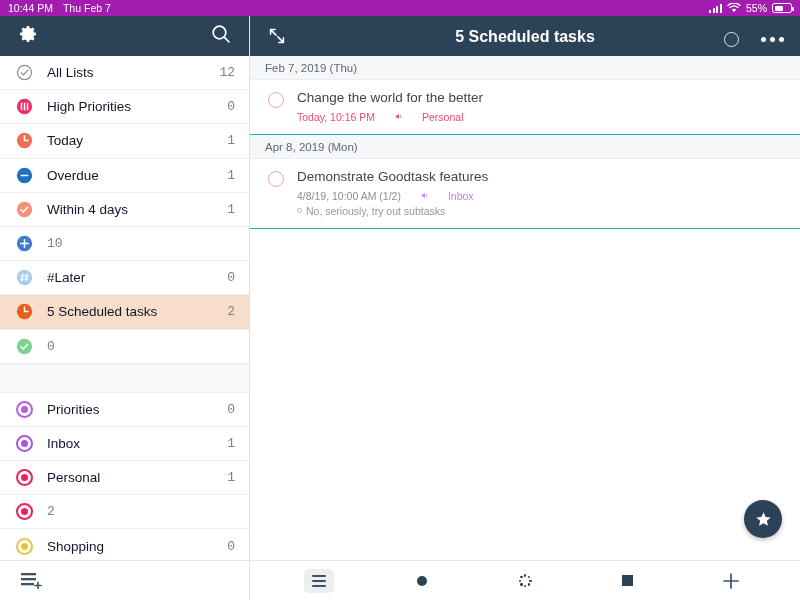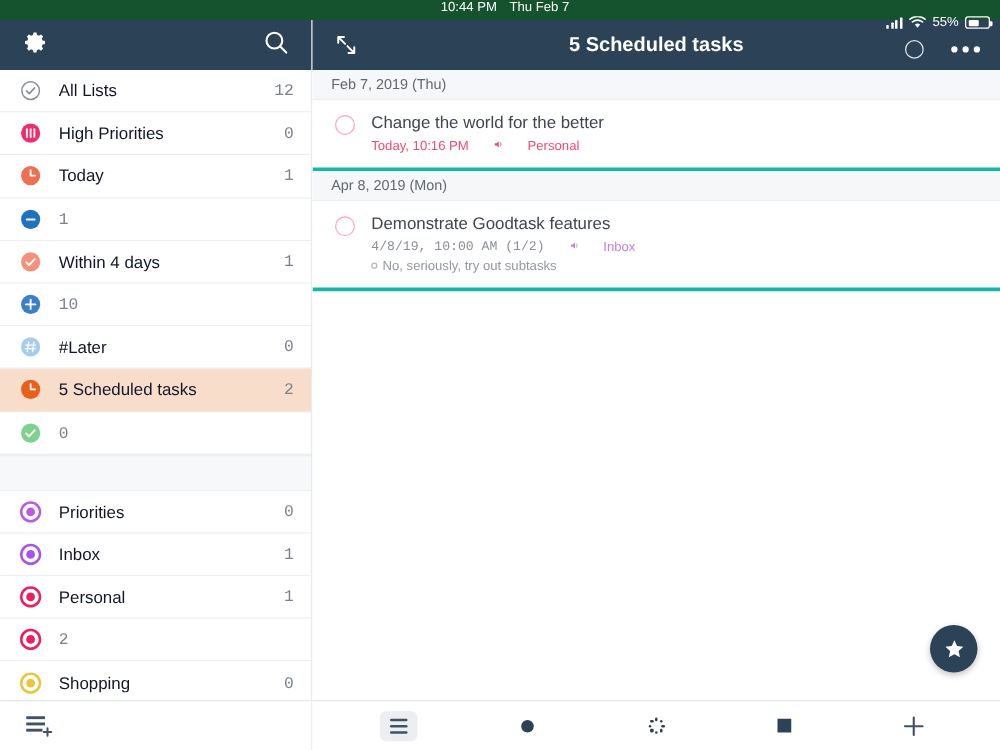--- a/index.html
+++ b/index.html
@@ -7,23 +7,23 @@
   body {
     font-family:"Liberation Sans", sans-serif;
     background:#ffffff;
     -webkit-font-smoothing:antialiased;
   }
   .app { width:800px; height:600px; display:flex; position:relative; }
 
   
   .statusbar {
     position:absolute; top:0; left:0; width:800px; height:16px;
-    background:#14532d; color:#ffffff;
+    background:#a21caf; color:#ffffff;
     display:flex; align-items:center;
-    font-size:10.5px; z-index:30;flex-direction:column;
+    font-size:10.5px; z-index:30;
   }
   .sb-left { display:flex; align-items:center; gap:10px; padding-left:8px; }
   .sb-right { margin-left:auto; display:flex; align-items:center; gap:5px; padding-right:8px; }
   .bars { display:flex; align-items:flex-end; gap:1.5px; height:9px; }
   .bars i { width:2px; background:#fff; display:block; border-radius:.5px; }
   .bars i:nth-child(1){height:3px;} .bars i:nth-child(2){height:5px;}
   .bars i:nth-child(3){height:7px;} .bars i:nth-child(4){height:9px;}
   .batt { width:20px; height:10px; border:1px solid #fff; border-radius:2.5px; position:relative; padding:1.5px; }
   .batt::after { content:""; position:absolute; right:-3px; top:3px; width:2px; height:4px;
                  background:#fff; border-radius:0 1px 1px 0; }
@@ -75,29 +75,29 @@
   .circle-btn { width:15px; height:15px; border:1.5px solid #ffffff; border-radius:50%; opacity:.85; }
   .dots { display:flex; gap:4px; }
   .dots i { width:5px; height:5px; background:#fff; border-radius:50%; display:block; }
 
   .task-scroll { flex:1 1 auto; overflow:hidden; background:#fff; }
   .date-head {
     background:#f6f7f8; border-bottom:1px solid #eceef0;
     font-size:11.5px; color:#62686f; padding:6px 0 5px 15px;
   }
   .task {
-    display:flex; padding:10px 16px 11px 18px; border-bottom:3px solid #14b8a6; background:#fff;justify-content:center;
+    display:flex; padding:10px 16px 11px 18px; border-bottom:1px solid #14b8a6; background:#fff;justify-content:center;
   }
   .task .chk { width:16px; height:16px; border-radius:50%; border:1.5px solid #f3a8bd;
                flex:0 0 16px; margin:2px 13px 0 0; }
   .task .body { flex:1 1 auto; }
   .task .t-title { font-size:13.5px; color:#3f4650; line-height:1.25; }
   .task .t-meta { font-size:10.5px; margin-top:4px; display:flex; align-items:center; gap:19px; }
   .t-meta .when { color:#ef4a72; }
-  .t-meta .when.grey { color:#8b9098;font-family:Liberation Mono, monospace; }
+  .t-meta .when.grey { color:#8b9098; }
   .t-meta .tag { font-weight:normal; }
   .t-meta .tag.pink { color:#ef4a72; }
   .t-meta .tag.purple { color:#c183e0; }
   .bell { display:inline-block; width:9px; height:9px; }
   .sub { font-size:10.5px; color:#9297a0; margin-top:3px; display:flex; align-items:center; gap:4px; }
   .sub .o { width:5px; height:5px; border:1px solid #b4b9c0; border-radius:50%; display:inline-block; }
 
   
   .fab {
     position:absolute; right:18px; bottom:62px; width:38px; height:38px;
@@ -193,20 +193,21 @@
             <span class="lbl">Today</span>
             <span class="cnt">1</span>
           </div>
           <div class="list-row">
             <span class="dot">
               <svg viewBox="0 0 20 20">
                 <circle cx="10" cy="10" r="9" fill="#1f72bf"></circle>
                 <rect x="5.4" y="9.1" width="9.2" height="1.9" rx=".9" fill="#fff"></rect>
               </svg>
             </span>
+            <span class="lbl">Overdue</span>
             <span class="cnt">1</span>
           </div>
           <div class="list-row">
             <span class="dot">
               <svg viewBox="0 0 20 20">
                 <circle cx="10" cy="10" r="9" fill="#f4907c"></circle>
                 <path d="M5.8 10.3l2.7 2.7 5.3-5.6" fill="none" stroke="#fff" stroke-width="1.8" stroke-linecap="round" stroke-linejoin="round"></path>
               </svg>
             </span>
             <span class="lbl">Within 4 days</span>

